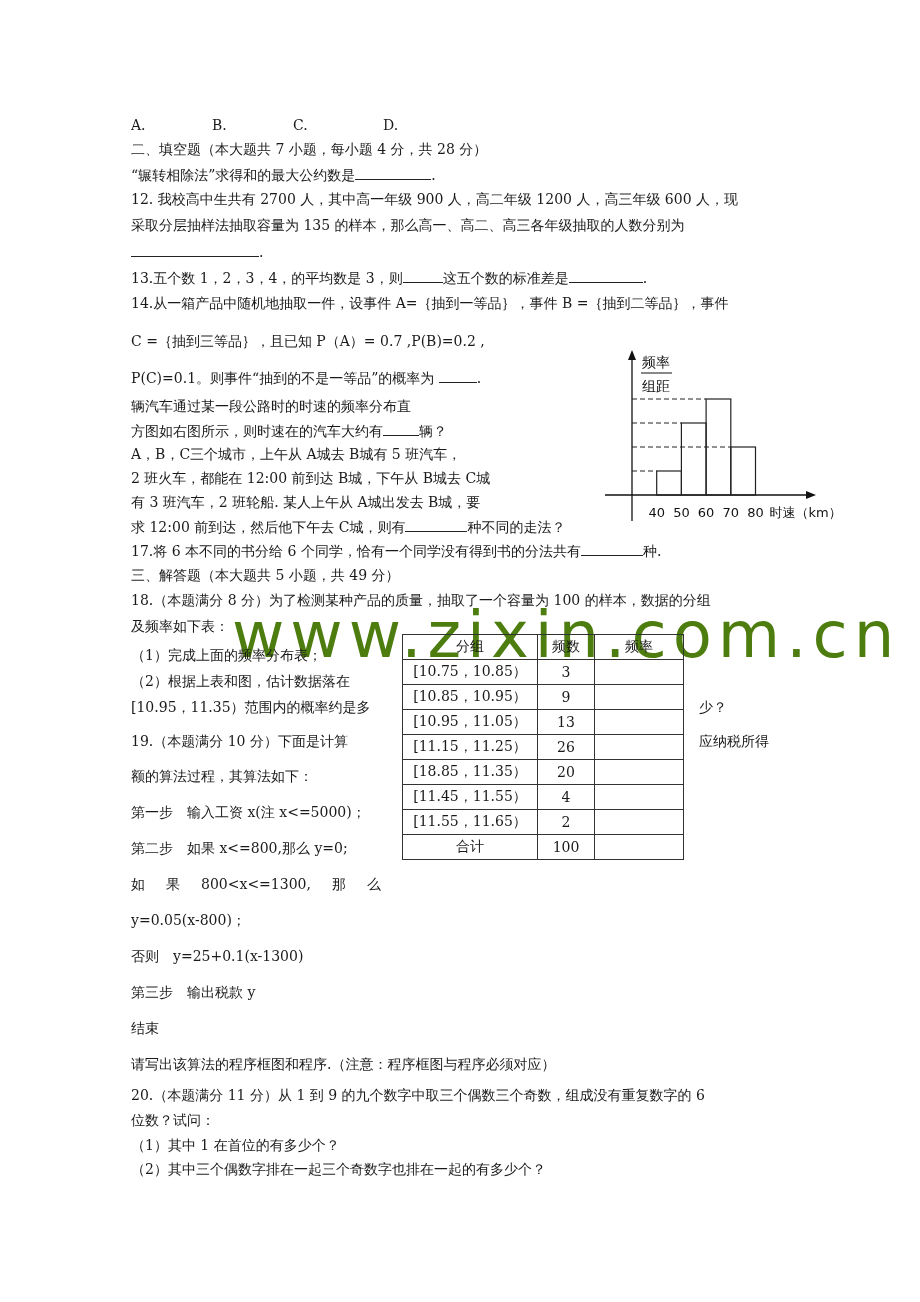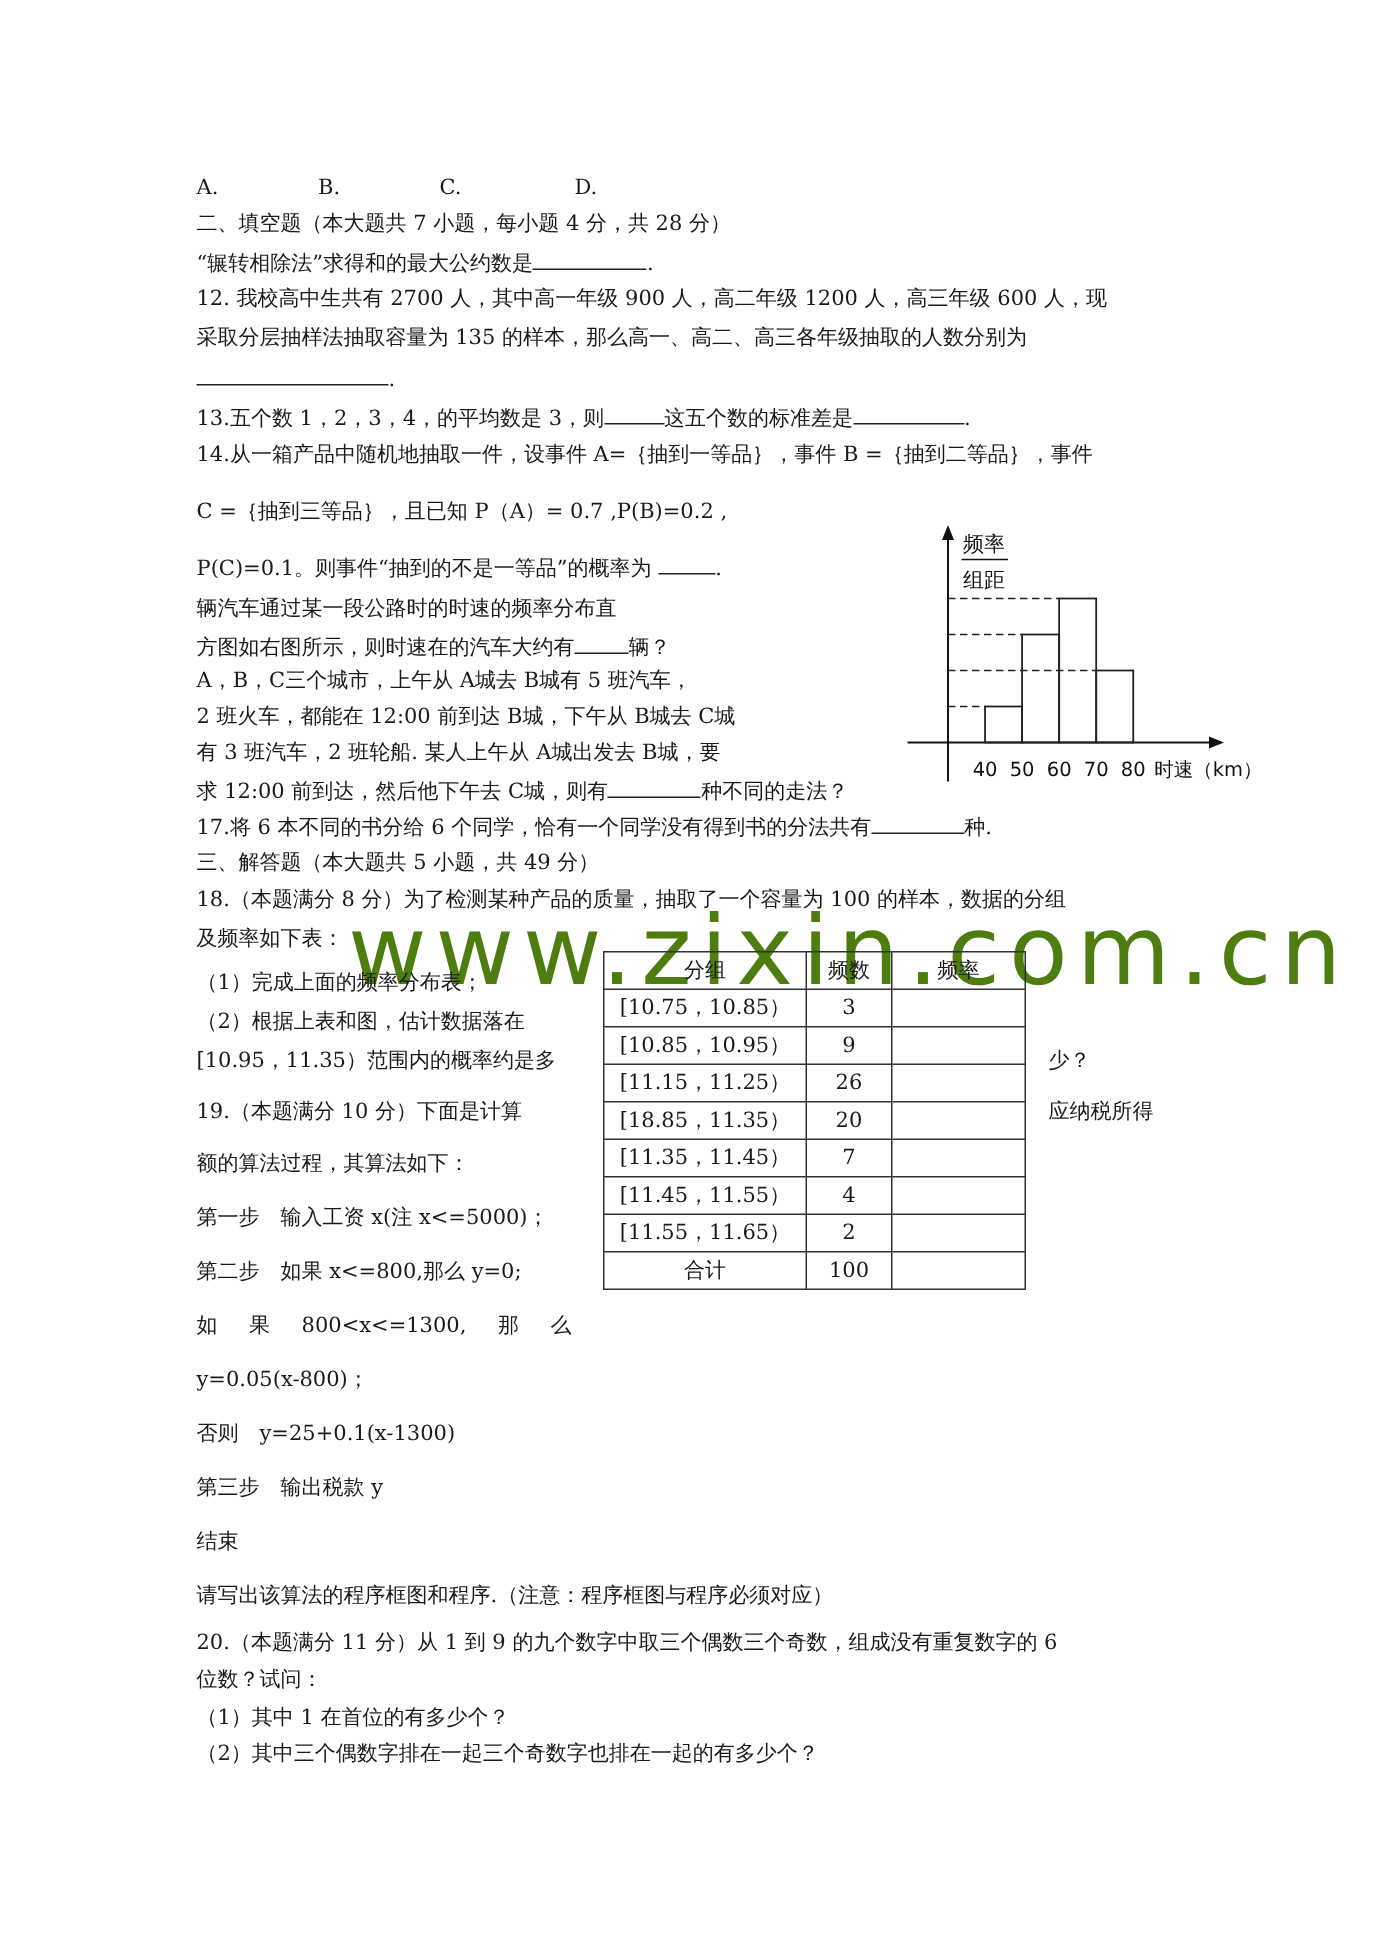--- a/index.html
+++ b/index.html
@@ -116,32 +116,32 @@
         <td class="grp">[10.75，10.85）</td>
         <td class="c2">3</td>
         <td class="c3"></td>
       </tr>
       <tr>
         <td class="grp">[10.85，10.95）</td>
         <td class="c2">9</td>
         <td class="c3"></td>
       </tr>
       <tr>
+        <td class="grp">[10.95，11.05）</td>
+        <td class="c2">13</td>
+        <td class="c3"></td>
+      </tr>
+      <tr>
         <td class="grp">[11.15，11.25）</td>
         <td class="c2">26</td>
         <td class="c3"></td>
       </tr>
       <tr>
         <td class="grp">[18.85，11.35）</td>
         <td class="c2">20</td>
-        <td class="c3"></td>
-      </tr>
-      <tr>
-        <td class="grp">[11.35，11.45）</td>
-        <td class="c2">7</td>
         <td class="c3"></td>
       </tr>
       <tr>
         <td class="grp">[11.45，11.55）</td>
         <td class="c2">4</td>
         <td class="c3"></td>
       </tr>
       <tr>
         <td class="grp">[11.55，11.65）</td>
         <td class="c2">2</td>

